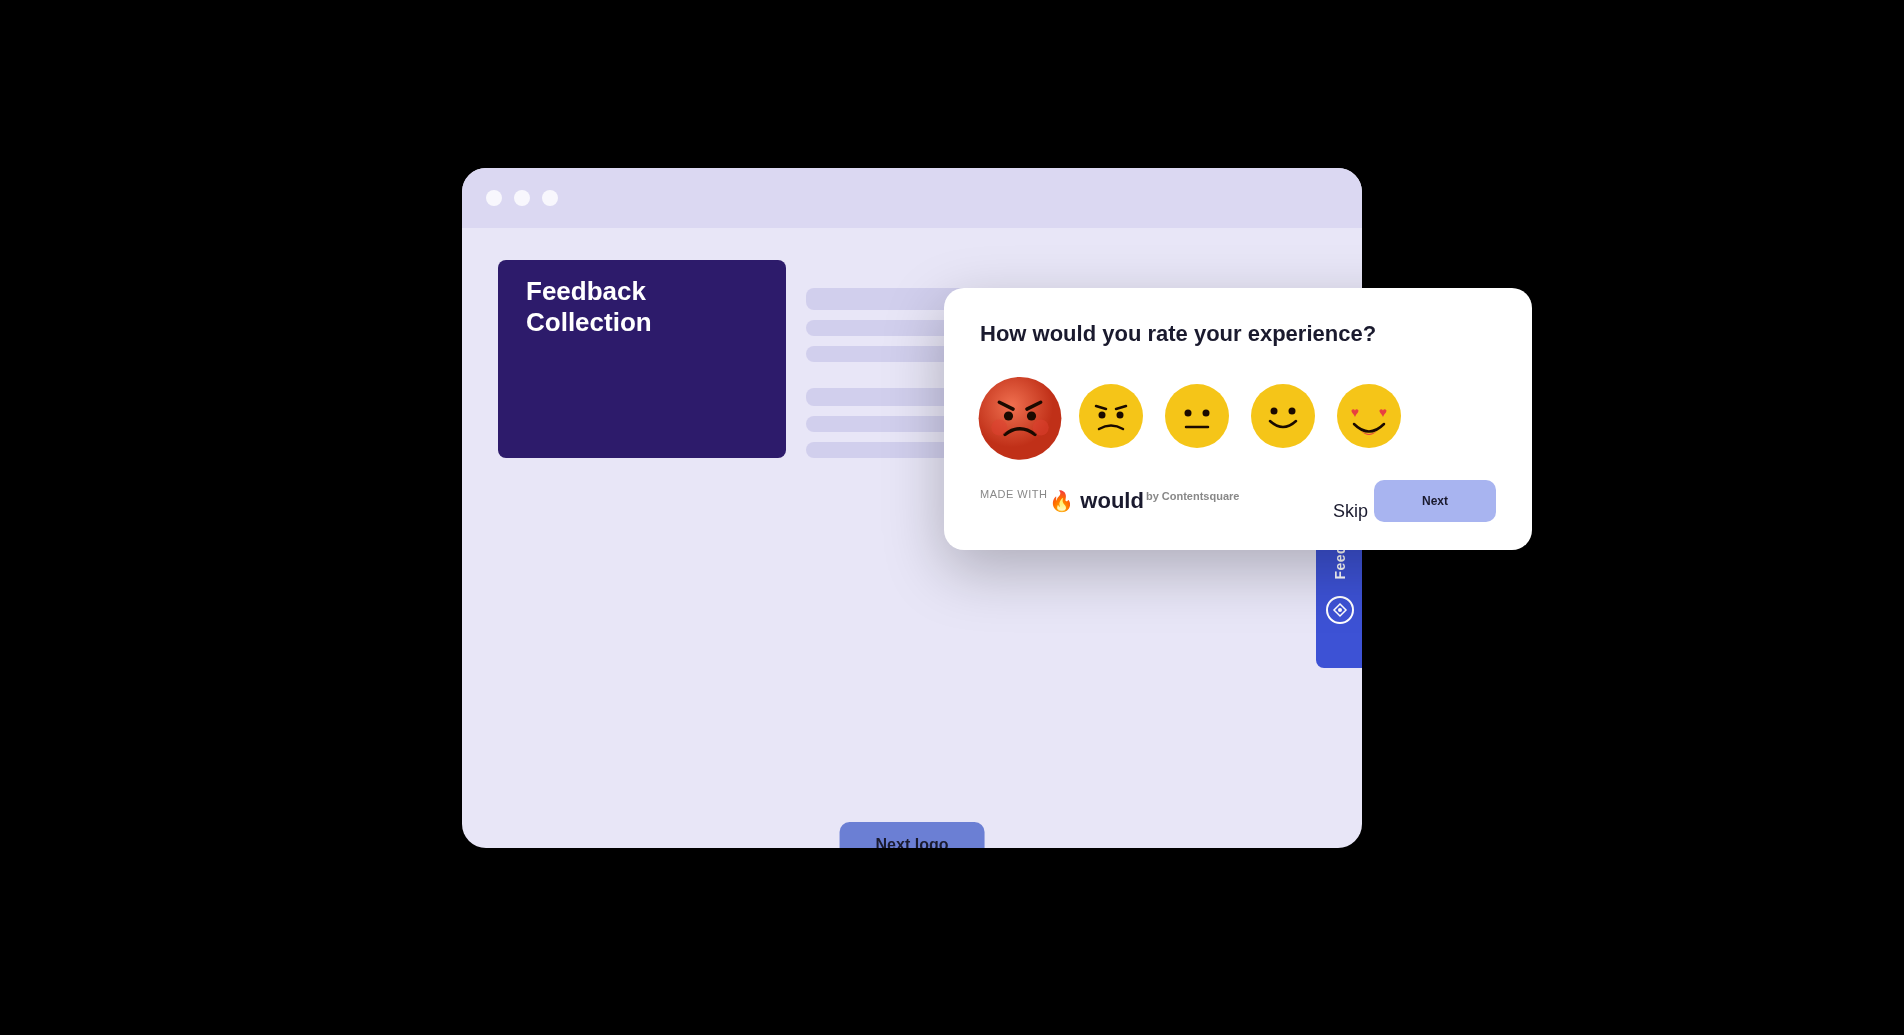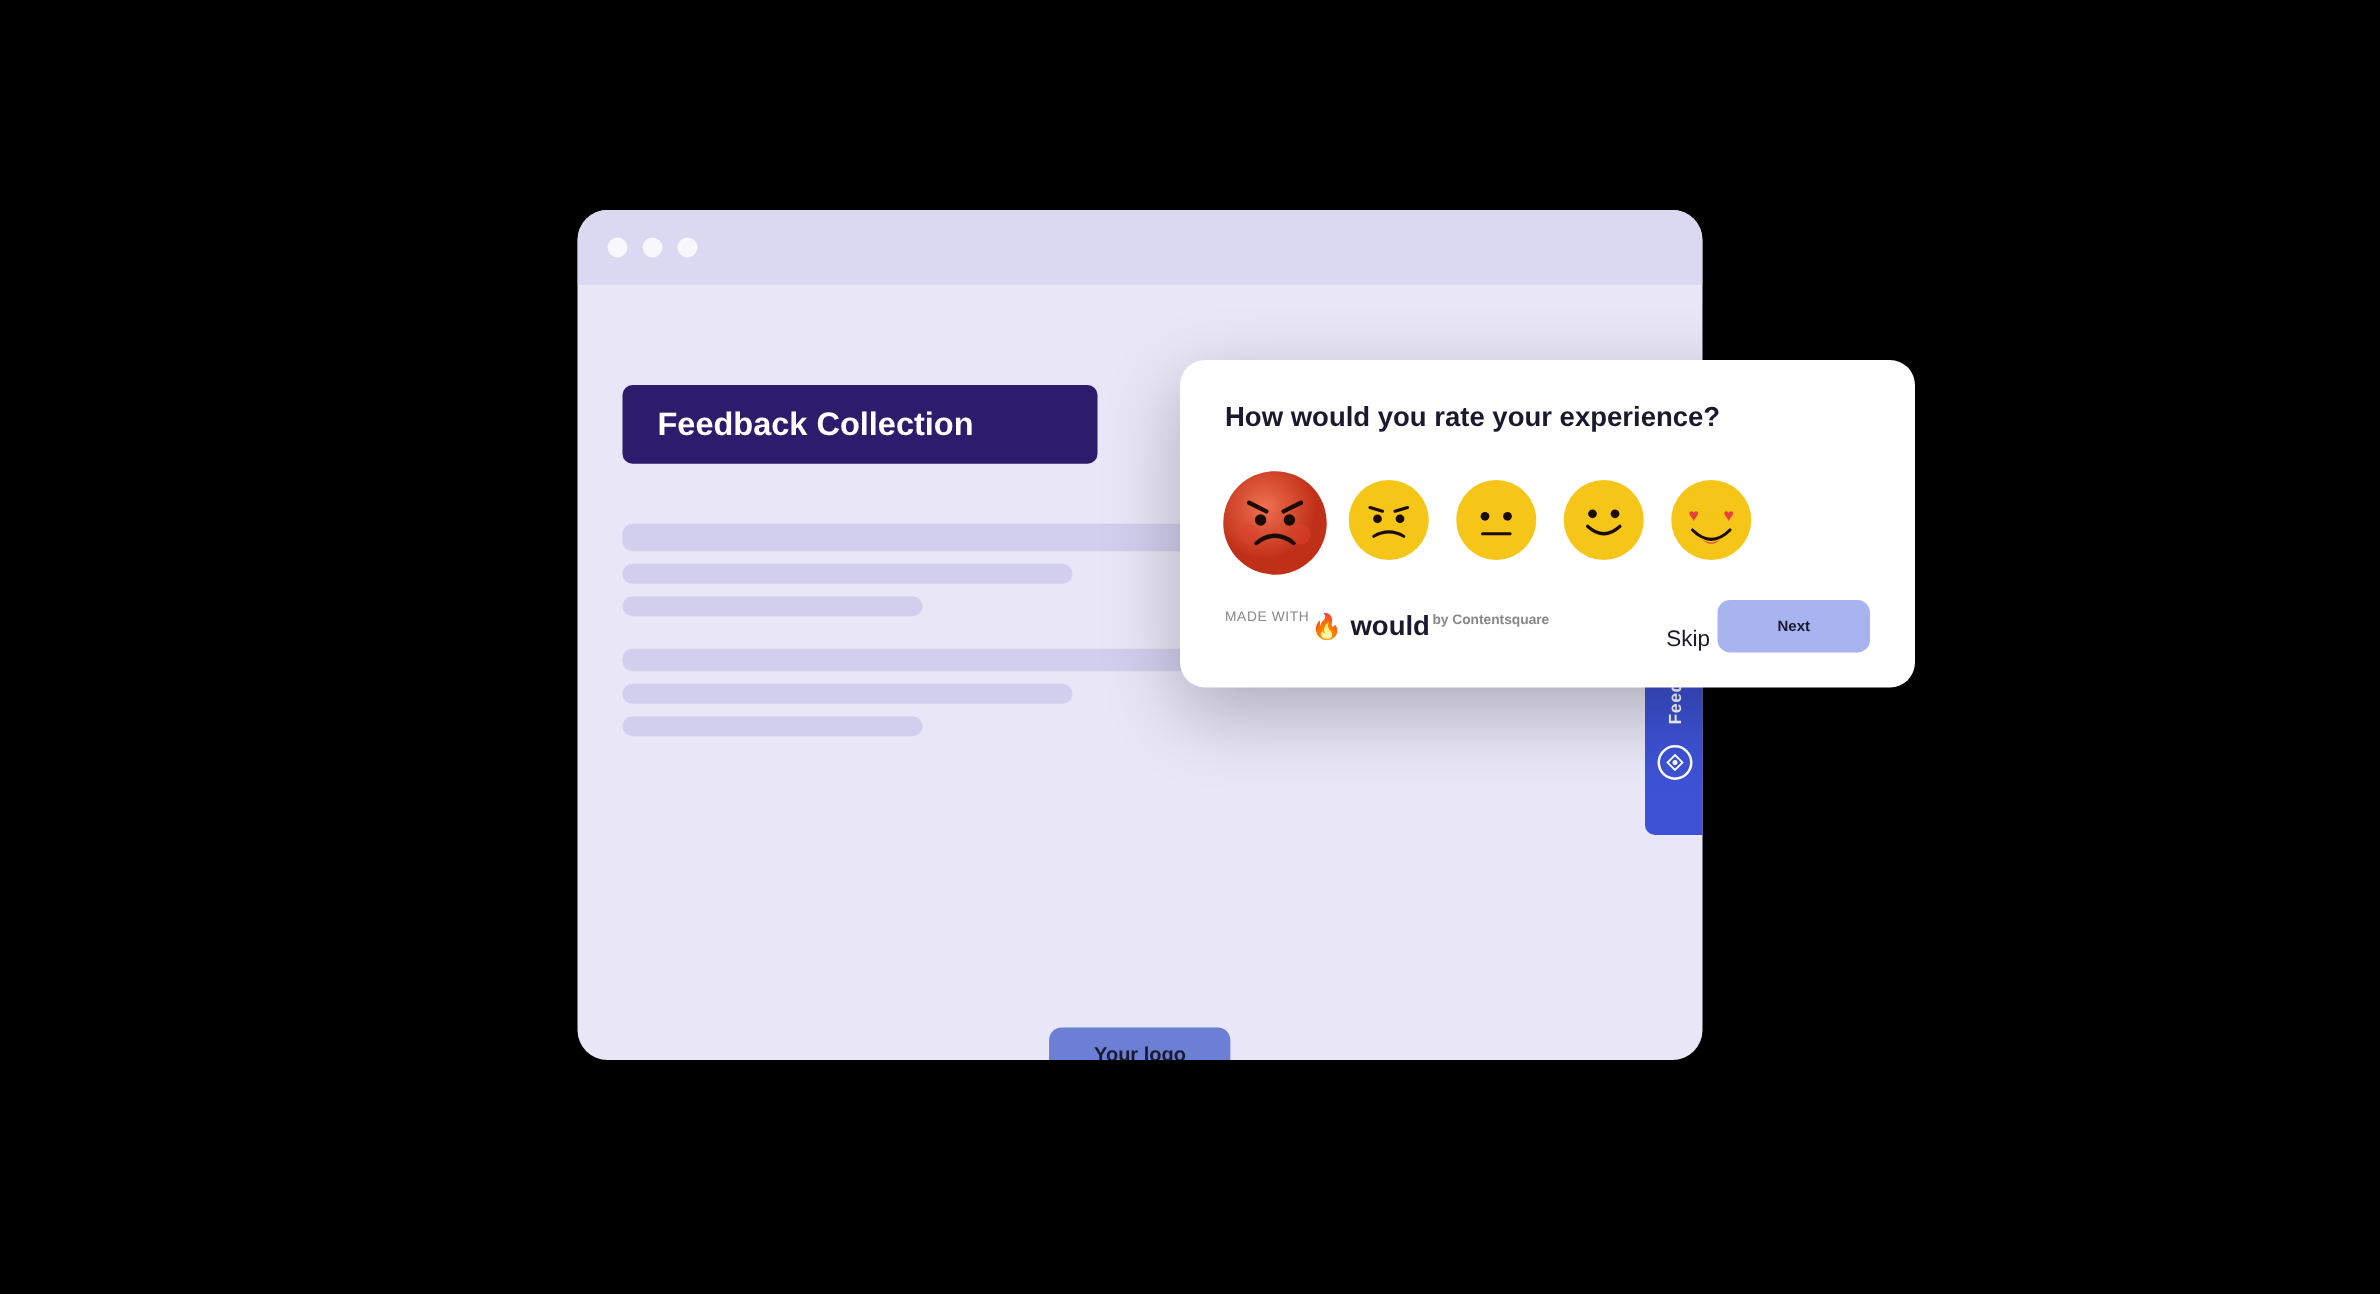--- a/index.html
+++ b/index.html
@@ -47,24 +47,23 @@
       width: 16px;
       height: 16px;
       border-radius: 50%;
       background: #fff;
       opacity: 0.8;
     }
 
     .browser-content {
       padding: 32px 36px;
       display: flex;
-      flex-direction: column;
+      flex-direction: row;
       gap: 20px;
       position: relative;
-      margin-top: 48px;
     }
 
     
     .feedback-collection-label {
       background: #2d1b6b;
       color: #fff;
       font-size: 26px;
       font-weight: 700;
       padding: 16px 28px;
       border-radius: 8px;
@@ -296,21 +295,21 @@
       <span class="feedback-tab-text">Feedback</span>
       <div class="feedback-tab-icon">
 
         <svg width="16" height="16" viewBox="0 0 16 16" fill="none">
           <path d="M8 2L14 8L8 14L2 8Z" stroke="white" stroke-width="1.5" fill="none"></path>
           <circle cx="8" cy="8" r="2" fill="white"></circle>
         </svg>
       </div>
     </div>
 
-    <div class="your-logo">Your logo</div>
+    <div class="your-logo">Next logo</div>
   </div>
 
   <div class="survey-widget">
     <div class="survey-question">How would you rate your experience?</div>
 
     <div class="emoji-row">
 
       <button class="emoji-btn selected" style="width:80px;height:80px;">
         <svg viewBox="0 0 80 80" width="80" height="80">
           <defs>

